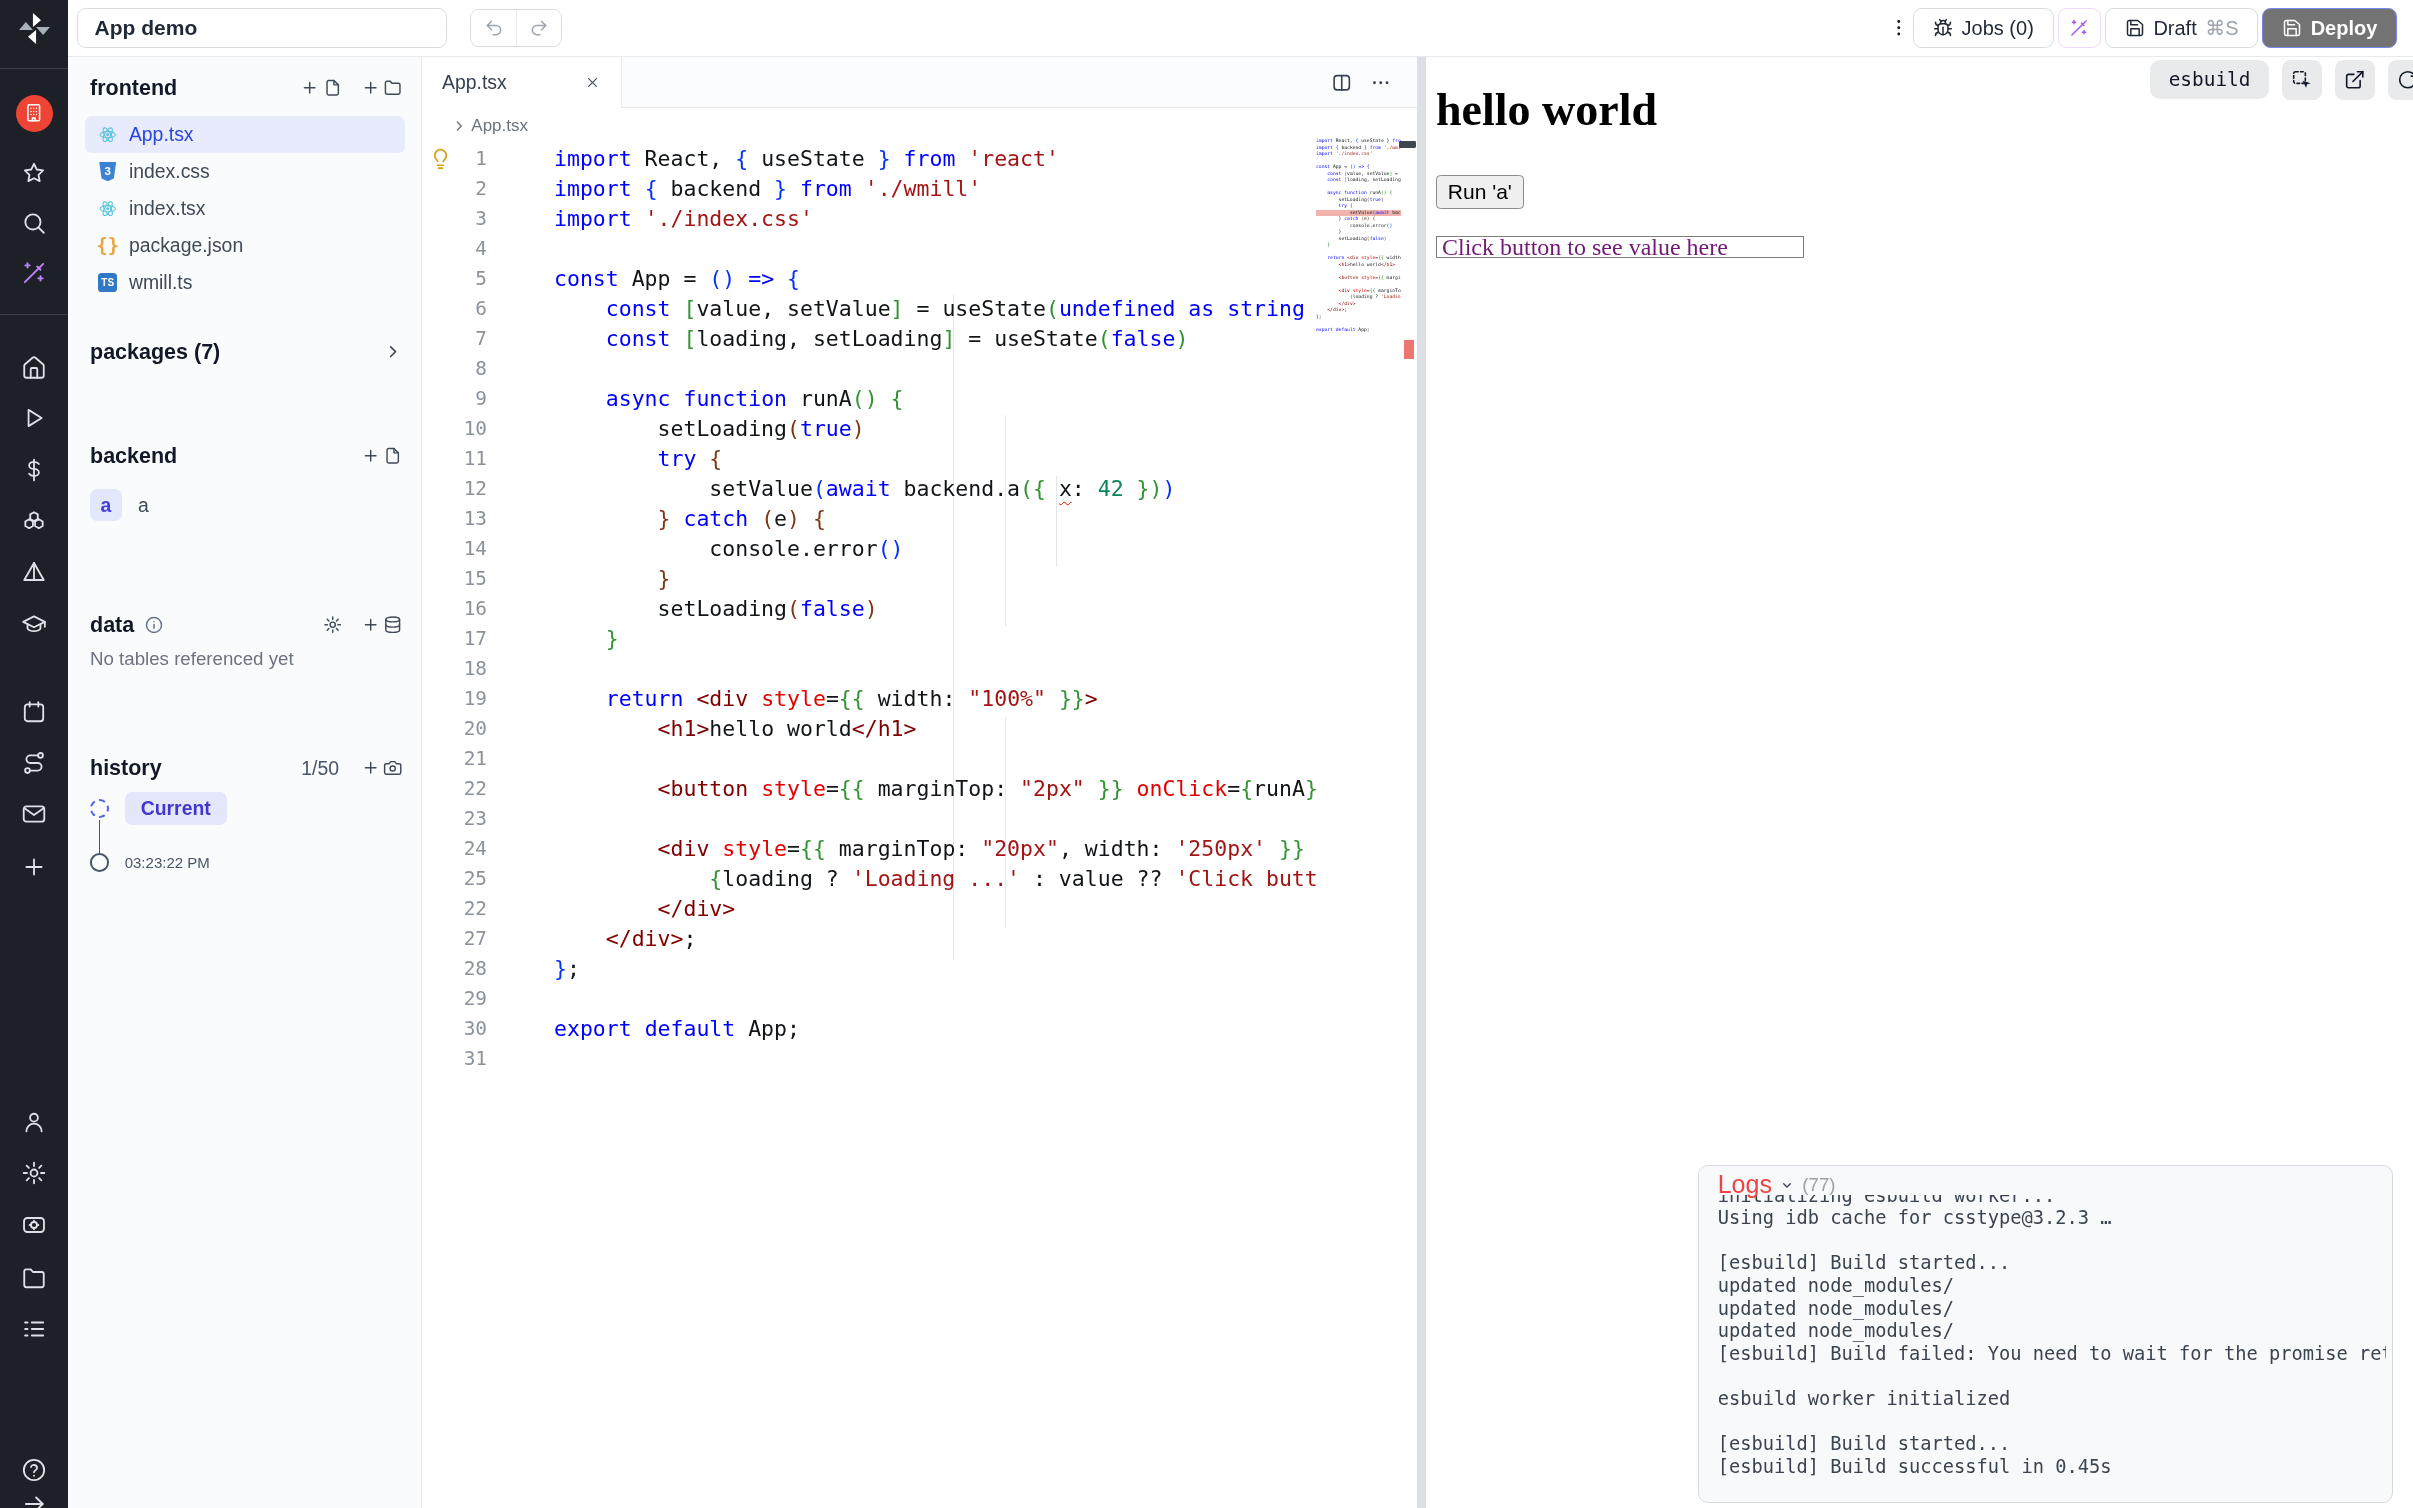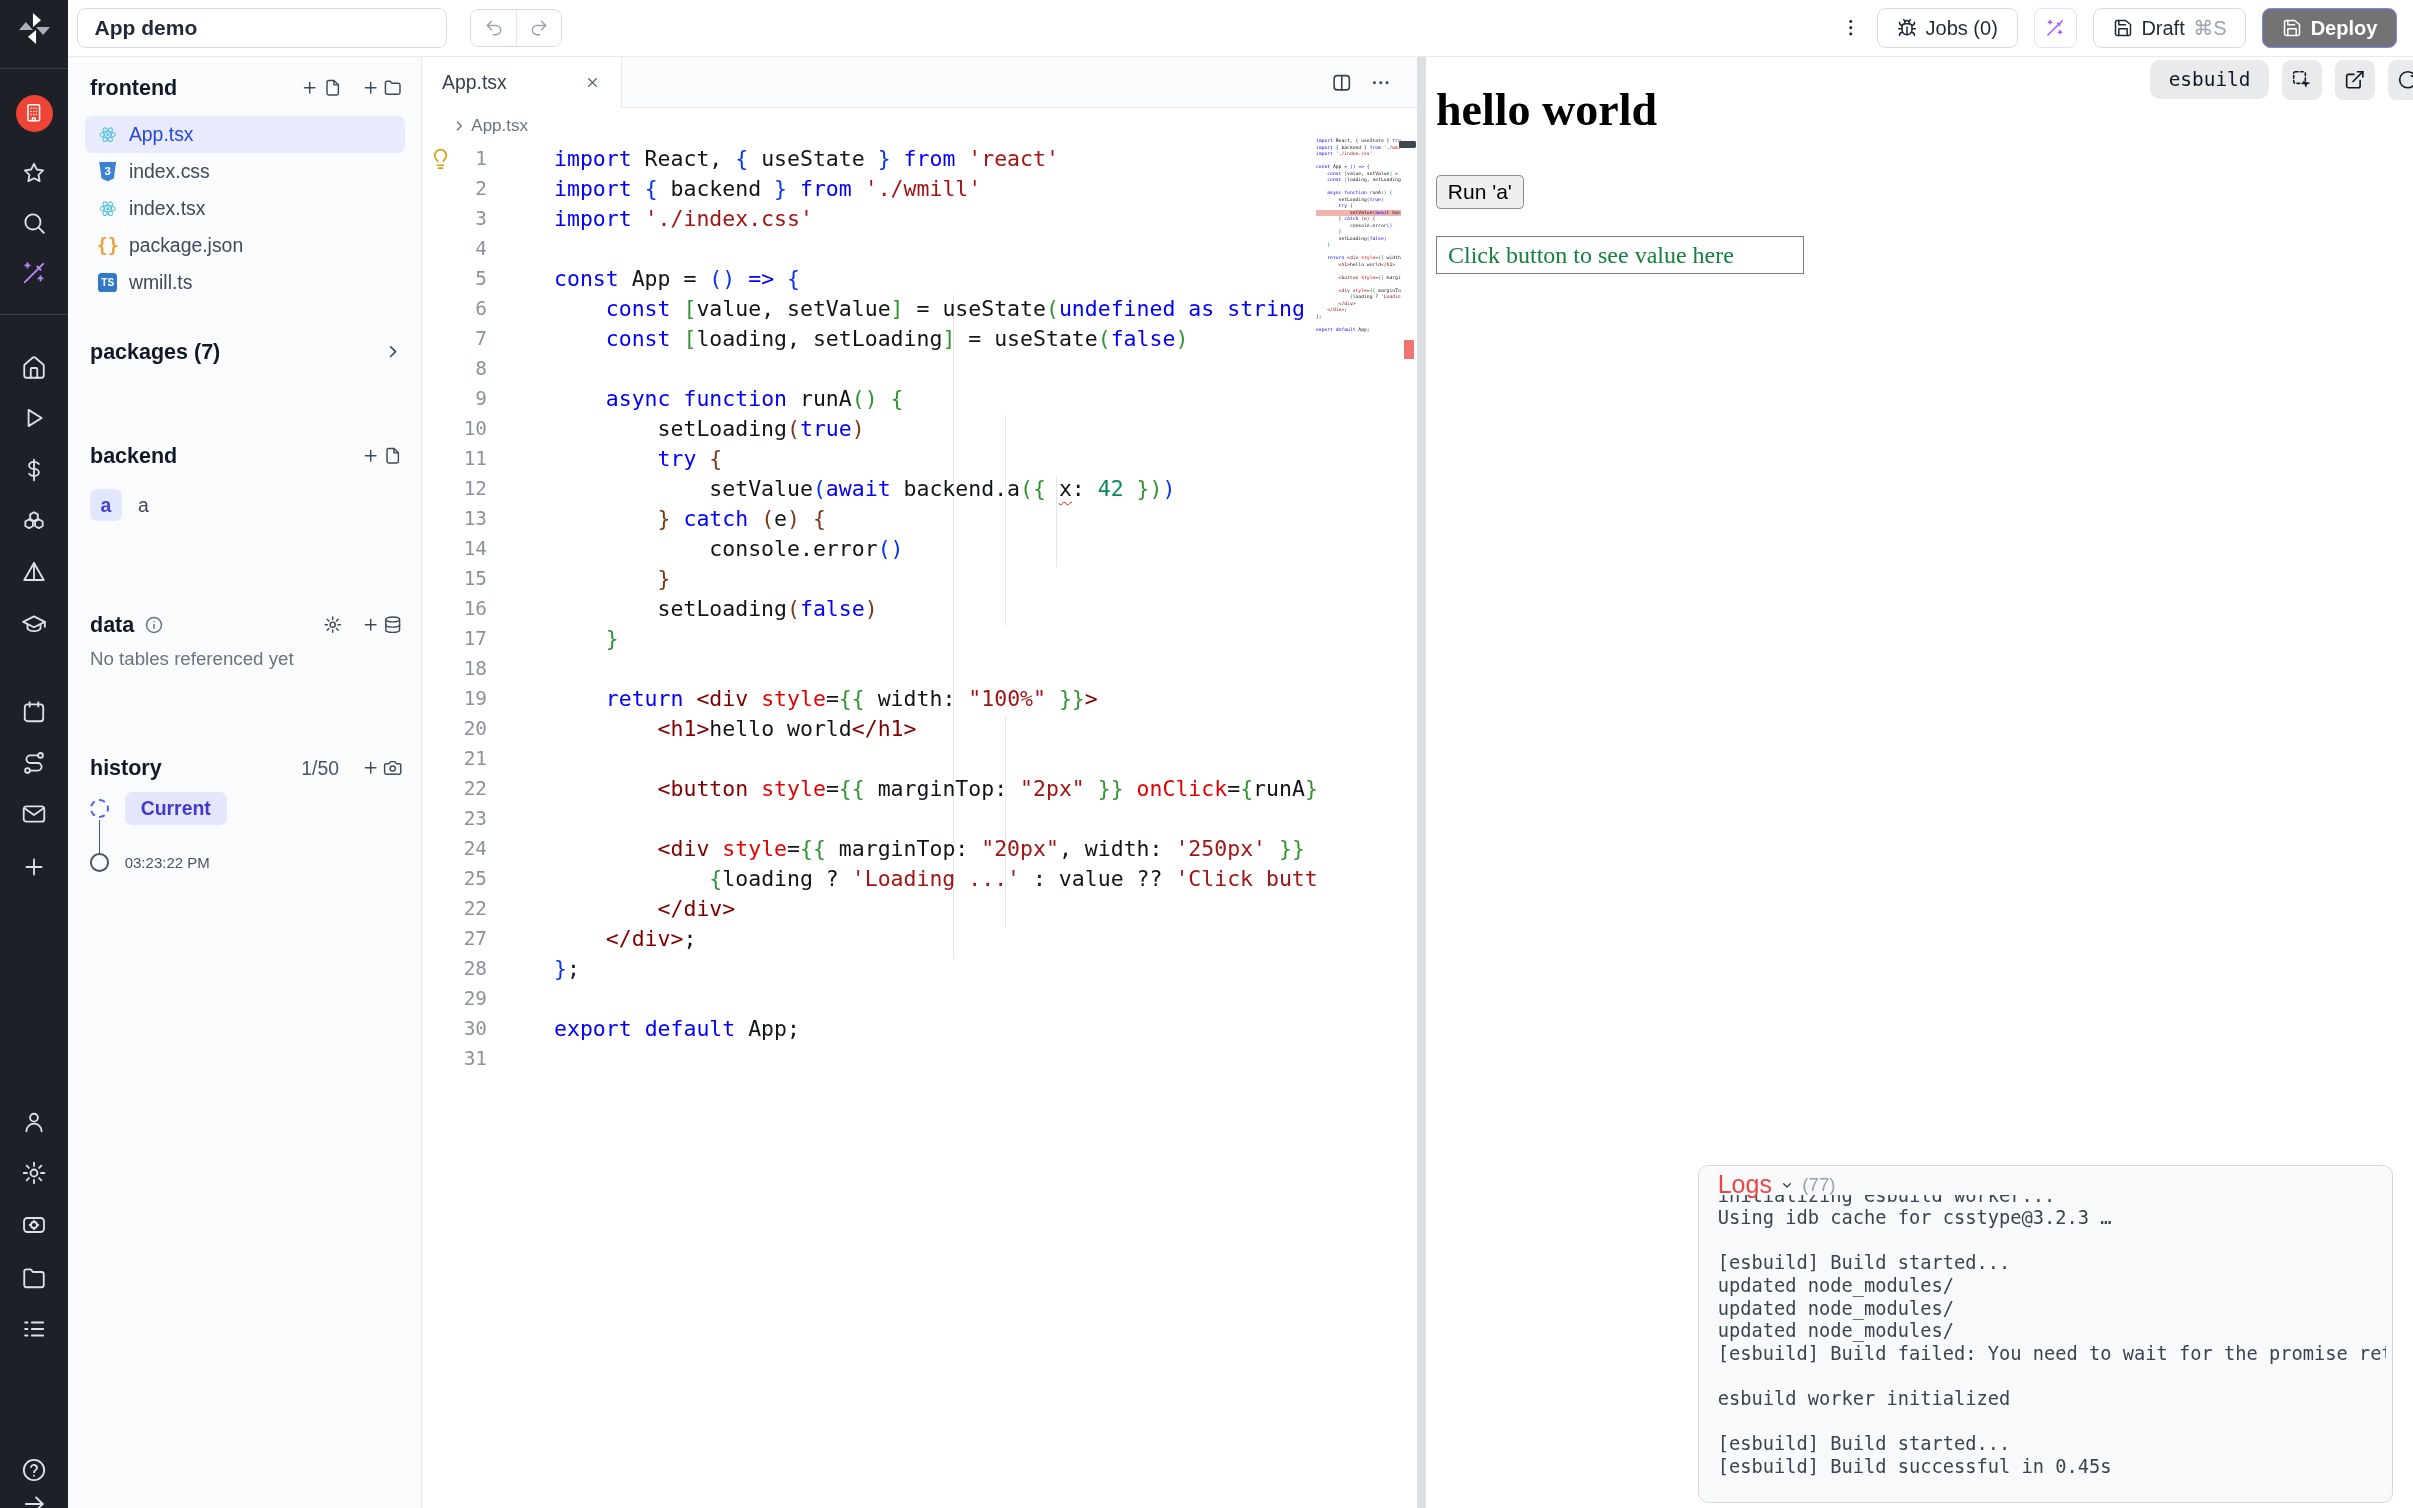--- a/index.html
+++ b/index.html
@@ -16,21 +16,21 @@
   .rail-active-bg svg { width:21.5px; height:21.5px; }
   .rail-logo svg { width:37px; height:37px; }
 
   
   .topbar { position:absolute; left:68px; top:0; width:2345px; height:57px; background:#fff; border-bottom:1.4px solid #e7e9ed; }
   .app-name-input { position:absolute; left:8.6px; top:8px; width:370px; height:40px; border:1.4px solid #d7dbe0; border-radius:8.6px; padding:0 17px; font-size:21px; font-weight:600; color:#1f2937; background:#fff; outline:none; font-family:"Liberation Sans",sans-serif; }
   .undoredo { position:absolute; left:402px; top:9.3px; height:38px; display:flex; border:1.4px solid #d7dbe0; border-radius:8.6px; overflow:hidden; }
   .undoredo button { width:45px; height:100%; background:#fff; border:none; color:#9aa3ae; display:flex; align-items:center; justify-content:center; cursor:pointer; }
   .undoredo button + button { border-left:1.4px solid #e7e9ed; }
   .undoredo svg { width:20px; height:20px; }
-  .tb-right { position:absolute; right:16px; top:8px; height:40px; display:flex; align-items:center; gap:16px; }
+  .tb-right { position:absolute; right:16px; top:8px; height:40px; display:flex; align-items:center; gap:4px; }
   .kebab { color:#111827; width:21.5px; display:flex; justify-content:center; }
   .kebab svg { width:21.5px; height:21.5px; }
   .tb-btn { height:40px; display:flex; align-items:center; gap:8.6px; padding:0 18.7px; border:1.4px solid #d7dbe0; border-radius:8.6px; background:#fff; font-size:20px; color:#1f2937; font-weight:500; cursor:pointer; font-family:"Liberation Sans",sans-serif; }
   .tb-btn svg { width:20px; height:20px; }
   .tb-btn.wand { border-color:#ecd9fc; color:#a855f7; padding:0 10.8px; }
   .shortcut { color:#9aa3ae; font-weight:400; }
   .tb-btn.deploy { background:#737373; border-color:#7b86f1; color:#fff; font-weight:600; }
 
   
   .panel { position:absolute; left:68px; top:57px; width:354px; height:1452px; background:#fafbfc; border-right:1.4px solid #e7e9ed; }
@@ -92,21 +92,21 @@
   .vdivider { position:absolute; left:1417px; top:57px; width:8.6px; height:1452px; background:#dcdfe4; cursor:col-resize; }
 
   
   .preview { position:absolute; left:1426px; top:57px; width:988px; height:1452px; background:#fff; }
   .pv-controls { position:absolute; left:724px; top:2.9px; display:flex; align-items:center; gap:13px; }
   .pv-badge { height:39px; padding:0 18.7px; background:#e9eaec; border-radius:10px; font-family:"DejaVu Sans Mono",monospace; font-size:19.4px; color:#111827; display:flex; align-items:center; }
   .pv-iconbtn { width:40px; height:40px; background:#e9eaec; border-radius:8.6px; border:none; color:#111827; display:flex; align-items:center; justify-content:center; cursor:pointer; }
   .pv-iconbtn svg { width:21.5px; height:21.5px; }
   .pv-h1 { position:absolute; left:10px; top:26px; font-family:"Liberation Serif",serif; font-weight:700; font-size:46px; color:#000; }
   .pv-runbtn { position:absolute; left:10px; top:118px; height:34px; padding:0 10.8px; background:#efefef; border:1.4px solid #8c8c8c; border-radius:4.3px; font-family:"Liberation Sans",sans-serif; font-size:21px; color:#000; cursor:pointer; }
-  .pv-valuebox { position:absolute; left:10px; top:179px; width:368px; height:38px; background:#fff; border:1.4px solid #7e7e7e; font-family:"Liberation Serif",serif; font-size:24px; color:#15803d; display:flex; align-items:center; padding-left:11px; }
+  .pv-valuebox { position:absolute; left:10px; top:179px; width:368px; height:22px; background:#fff; border:1.4px solid #7e7e7e; font-family:"Liberation Serif",serif; font-size:24px; color:#701a75; display:flex; align-items:center; padding-left:5px; }
 
   
   .logs { position:absolute; left:272px; top:1108px; width:695px; height:338px; background:#f8f9fa; border:1.4px solid #d5d9de; border-radius:10px; overflow:hidden; }
   .logs-hdr { position:absolute; left:0; top:0; right:2.9px; height:29px; background:#f8f9fa; z-index:2; display:flex; align-items:center; gap:7.2px; padding:8.6px 0 0 18.7px; }
   .logs-title { font-size:25px; color:#ef4444; }
   .logs-hdr svg { width:16px; height:16px; color:#374151; }
   .logs-count { font-size:18.7px; color:#9aa1a9; }
   .logs-body { position:absolute; left:18.7px; top:18.7px; right:5.7px; bottom:4.3px; overflow:hidden; z-index:1; }
   .log-line { font-family:"DejaVu Sans Mono",monospace; font-size:18.7px; line-height:22.6px; color:#3a4450; white-space:pre; }
 </style>

